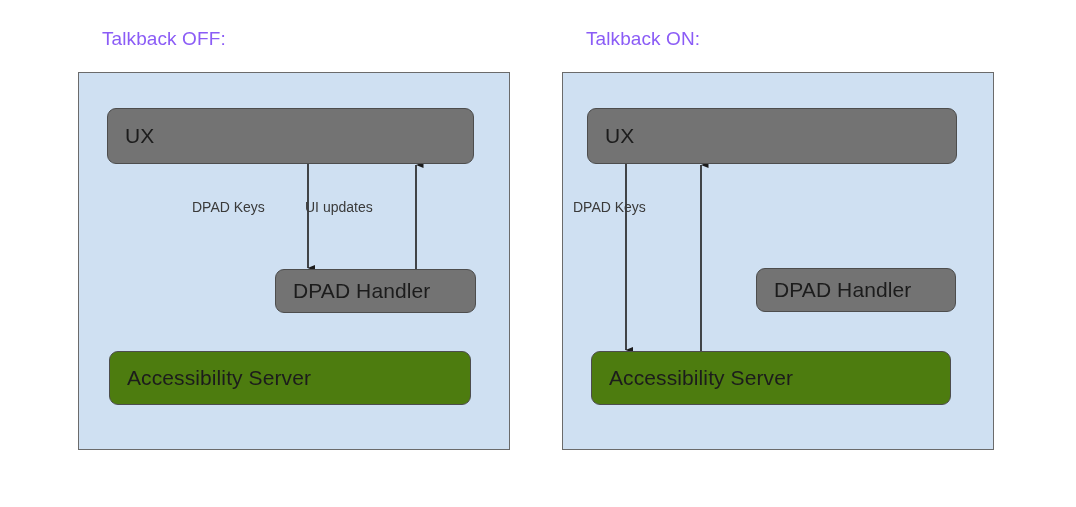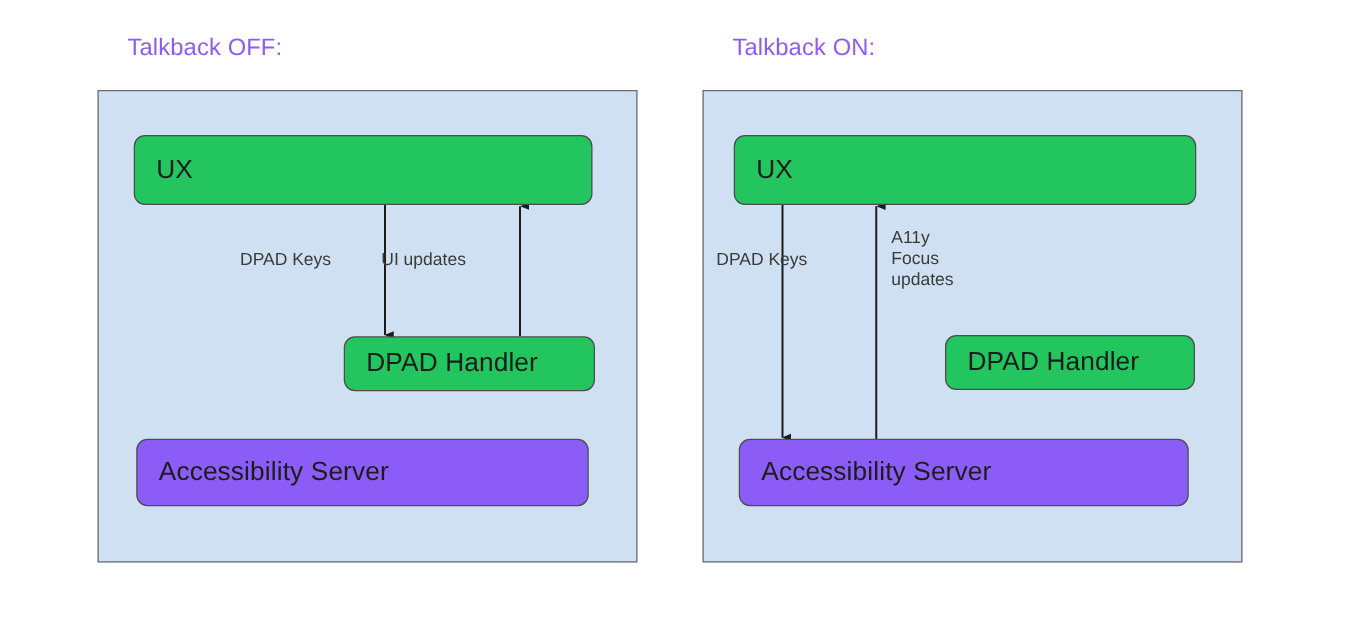--- a/index.html
+++ b/index.html
@@ -56,22 +56,22 @@
     align-items: center;
     z-index: 3;
   }
   .node-label {
     font-size: 21px;
     color: #1c1c1c;
     padding-left: 17px;
     white-space: nowrap;
     letter-spacing: 0.1px;
   }
-  .node.yellow { background: #22c55e; }
-  .node.green  { background: #8b5cf6; }
+  .node.yellow { background: #737373; }
+  .node.green  { background: #4d7c0f; }
 
   
   #node-ux-off      { left: 28px;  top: 35px;  width: 367px; height: 56px; }
   #node-dpad-off    { left: 196px; top: 196px; width: 201px; height: 44px; }
   #node-a11y-off    { left: 30px;  top: 278px; width: 362px; height: 54px; }
 
   
   #node-ux-on       { left: 24px;  top: 35px;  width: 370px; height: 56px; }
   #node-dpad-on     { left: 193px; top: 195px; width: 200px; height: 44px; }
   #node-a11y-on     { left: 28px;  top: 278px; width: 360px; height: 54px; }
@@ -176,22 +176,17 @@
       <div class="node yellow" id="node-dpad-on">
         <span class="node-label">DPAD Handler</span>
       </div>
 
       <div class="node green" id="node-a11y-on">
         <span class="node-label">Accessibility Server</span>
       </div>
 
       <div class="edge-label" id="lbl-dpad-keys-on">DPAD Keys</div>
 
-      <div class="edge-label" id="lbl-a11y-focus">
-        <div>A11y</div>
-        <div>Focus</div>
-        <div>updates</div>
-      </div>
 
     </div>
   </div>
 
 </div>
 
 </body></html>

